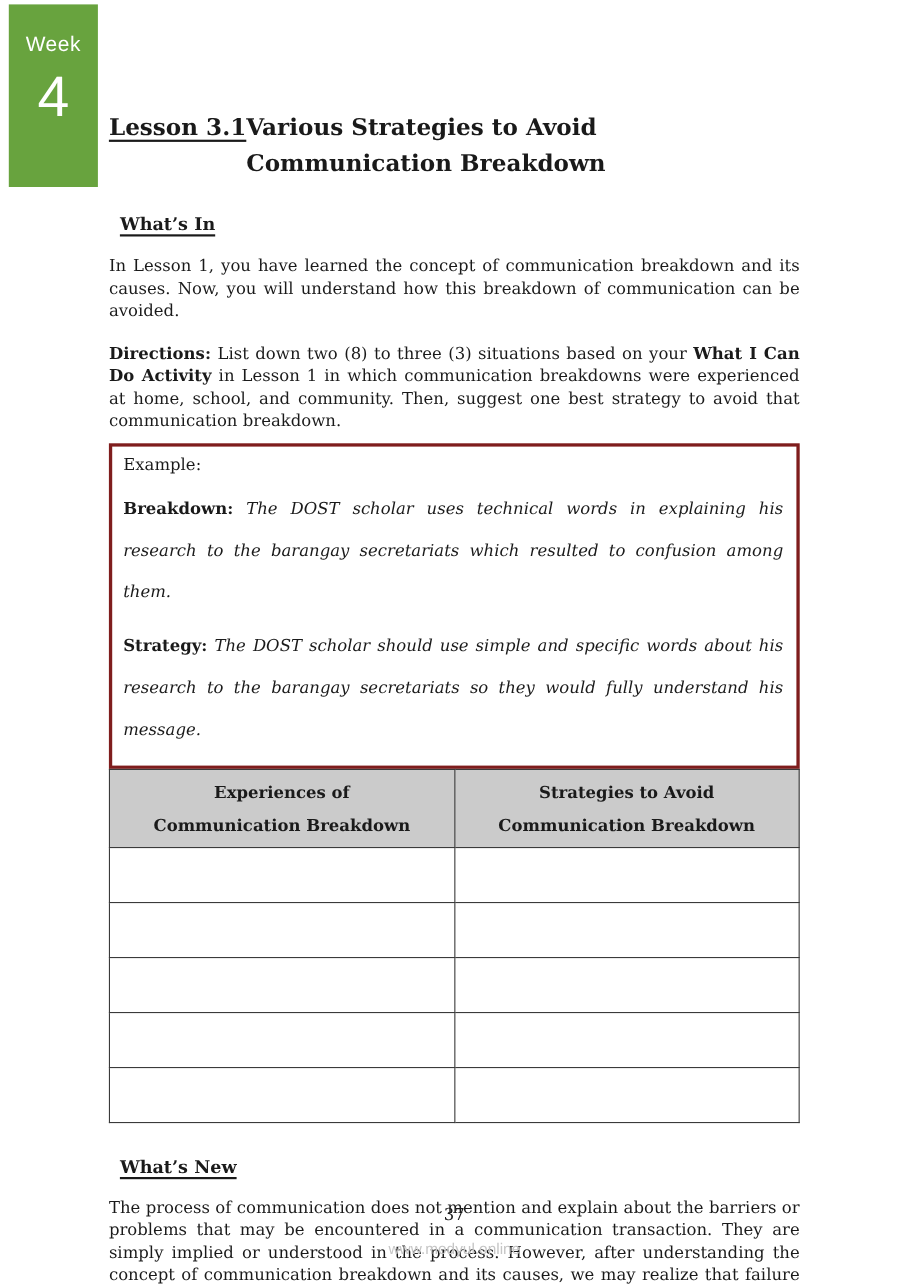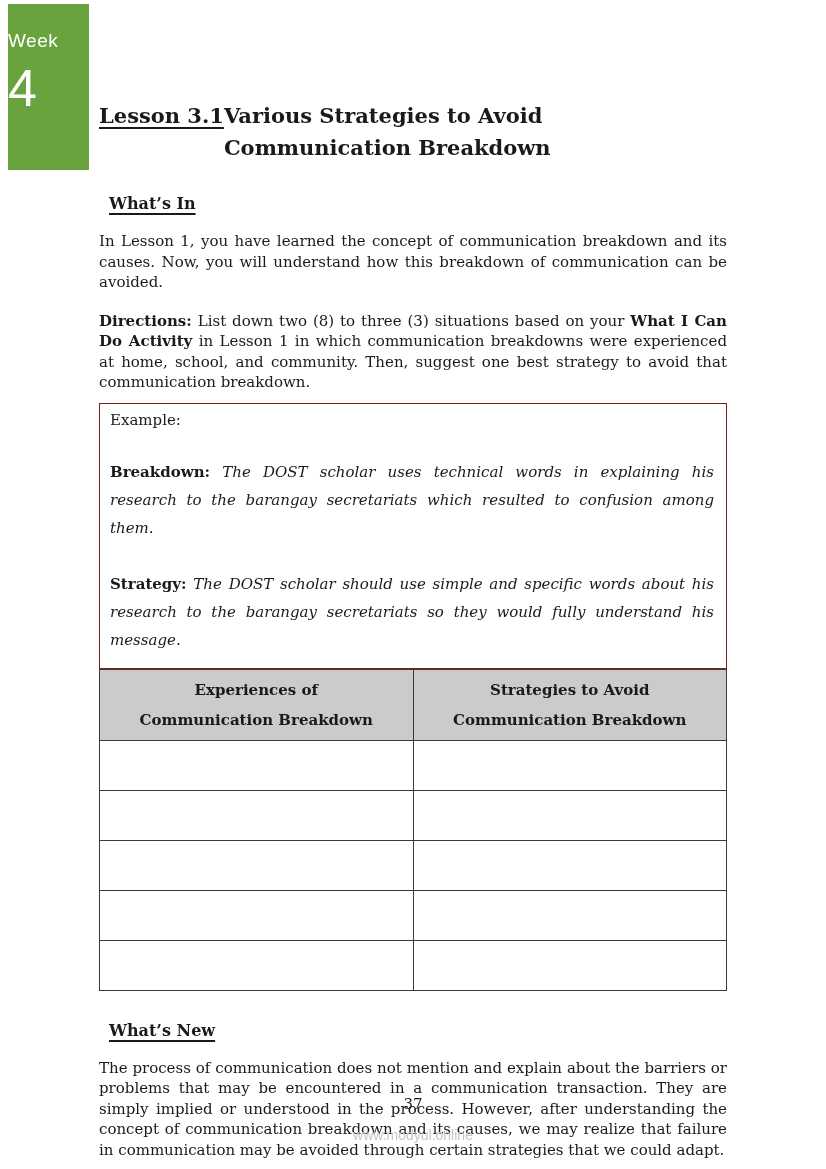--- a/index.html
+++ b/index.html
@@ -17,20 +17,21 @@
     font-family:"DejaVu Serif","Liberation Serif",serif;
     color:#1a1a1a;
     overflow:hidden;
   }
   
   .week-badge{
     position:absolute;
     left:8px;top:4px;
     width:81px;height:166px;
     background:var(--badge-green,#68a33e);
+    text-align:center;
     font-family:"Liberation Sans","DejaVu Sans",sans-serif;
     color:#ffffff;
   }
   .week-label{font-size:19px;margin-top:26px;letter-spacing:0.5px;}
   .week-number{font-size:52px;margin-top:6px;font-weight:400;}
   
   .content{
     position:absolute;
     left:99px;top:100px;
     width:628px;
@@ -60,28 +61,28 @@
     margin-top:18px;
     font-size:15px;
     line-height:20.5px;
     text-align:justify;
   }
   .bold{font-weight:bold;}
   .italic{font-style:italic;}
   
   .example-box{
     margin-top:10px;
-    border:1px solid #7f1d1d;
+    border:3px solid #7f1d1d;
     padding:6px 12px 14px 10px;
     font-size:15px;
   }
   .example-label{line-height:20px;}
   .example-par{
-    margin-top:28px;
-    line-height:28px;
+    margin-top:11px;
+    line-height:38px;
     text-align:justify;
   }
   
   .worksheet-table{
     width:100%;
     border-collapse:collapse;
     margin-top:0;
   }
   .worksheet-table th{
     background:var(--table-header-bg,#cbcbcb);

